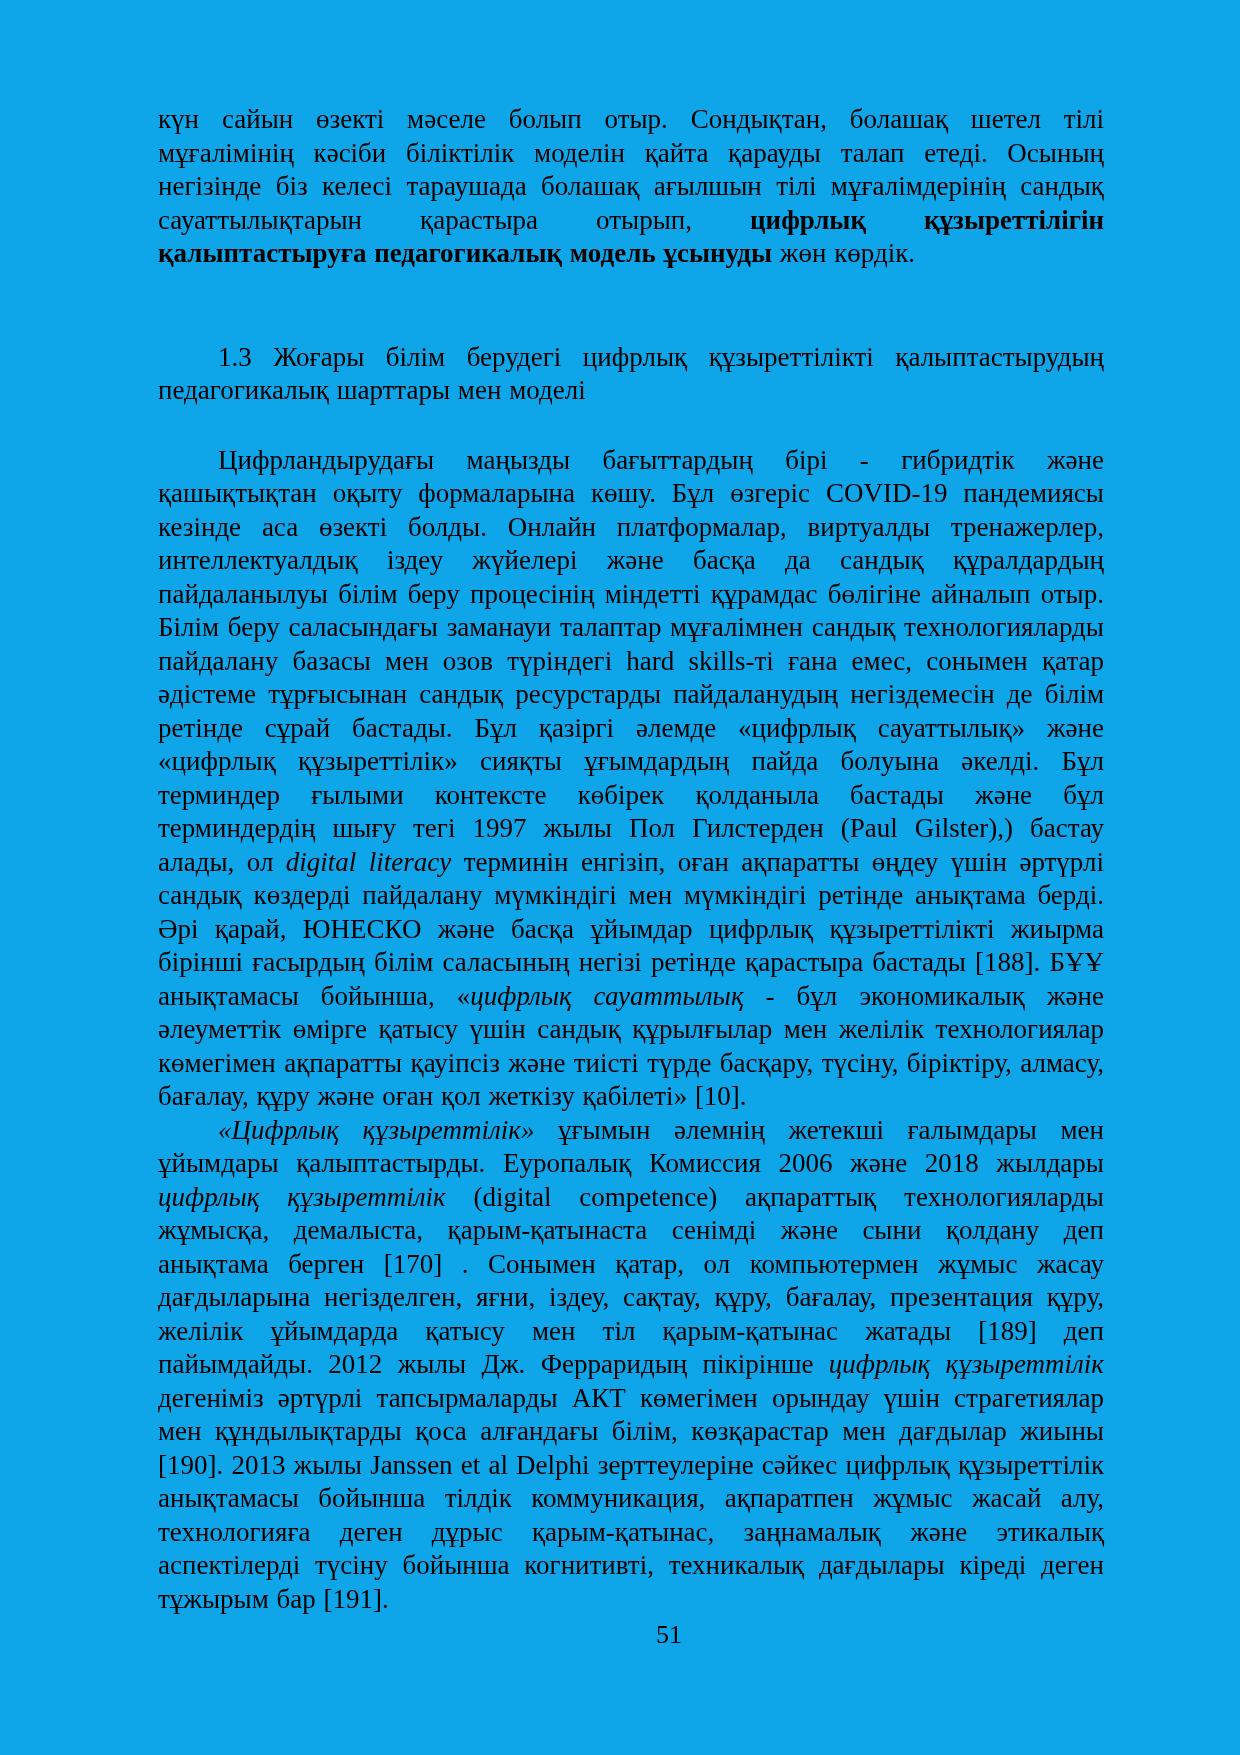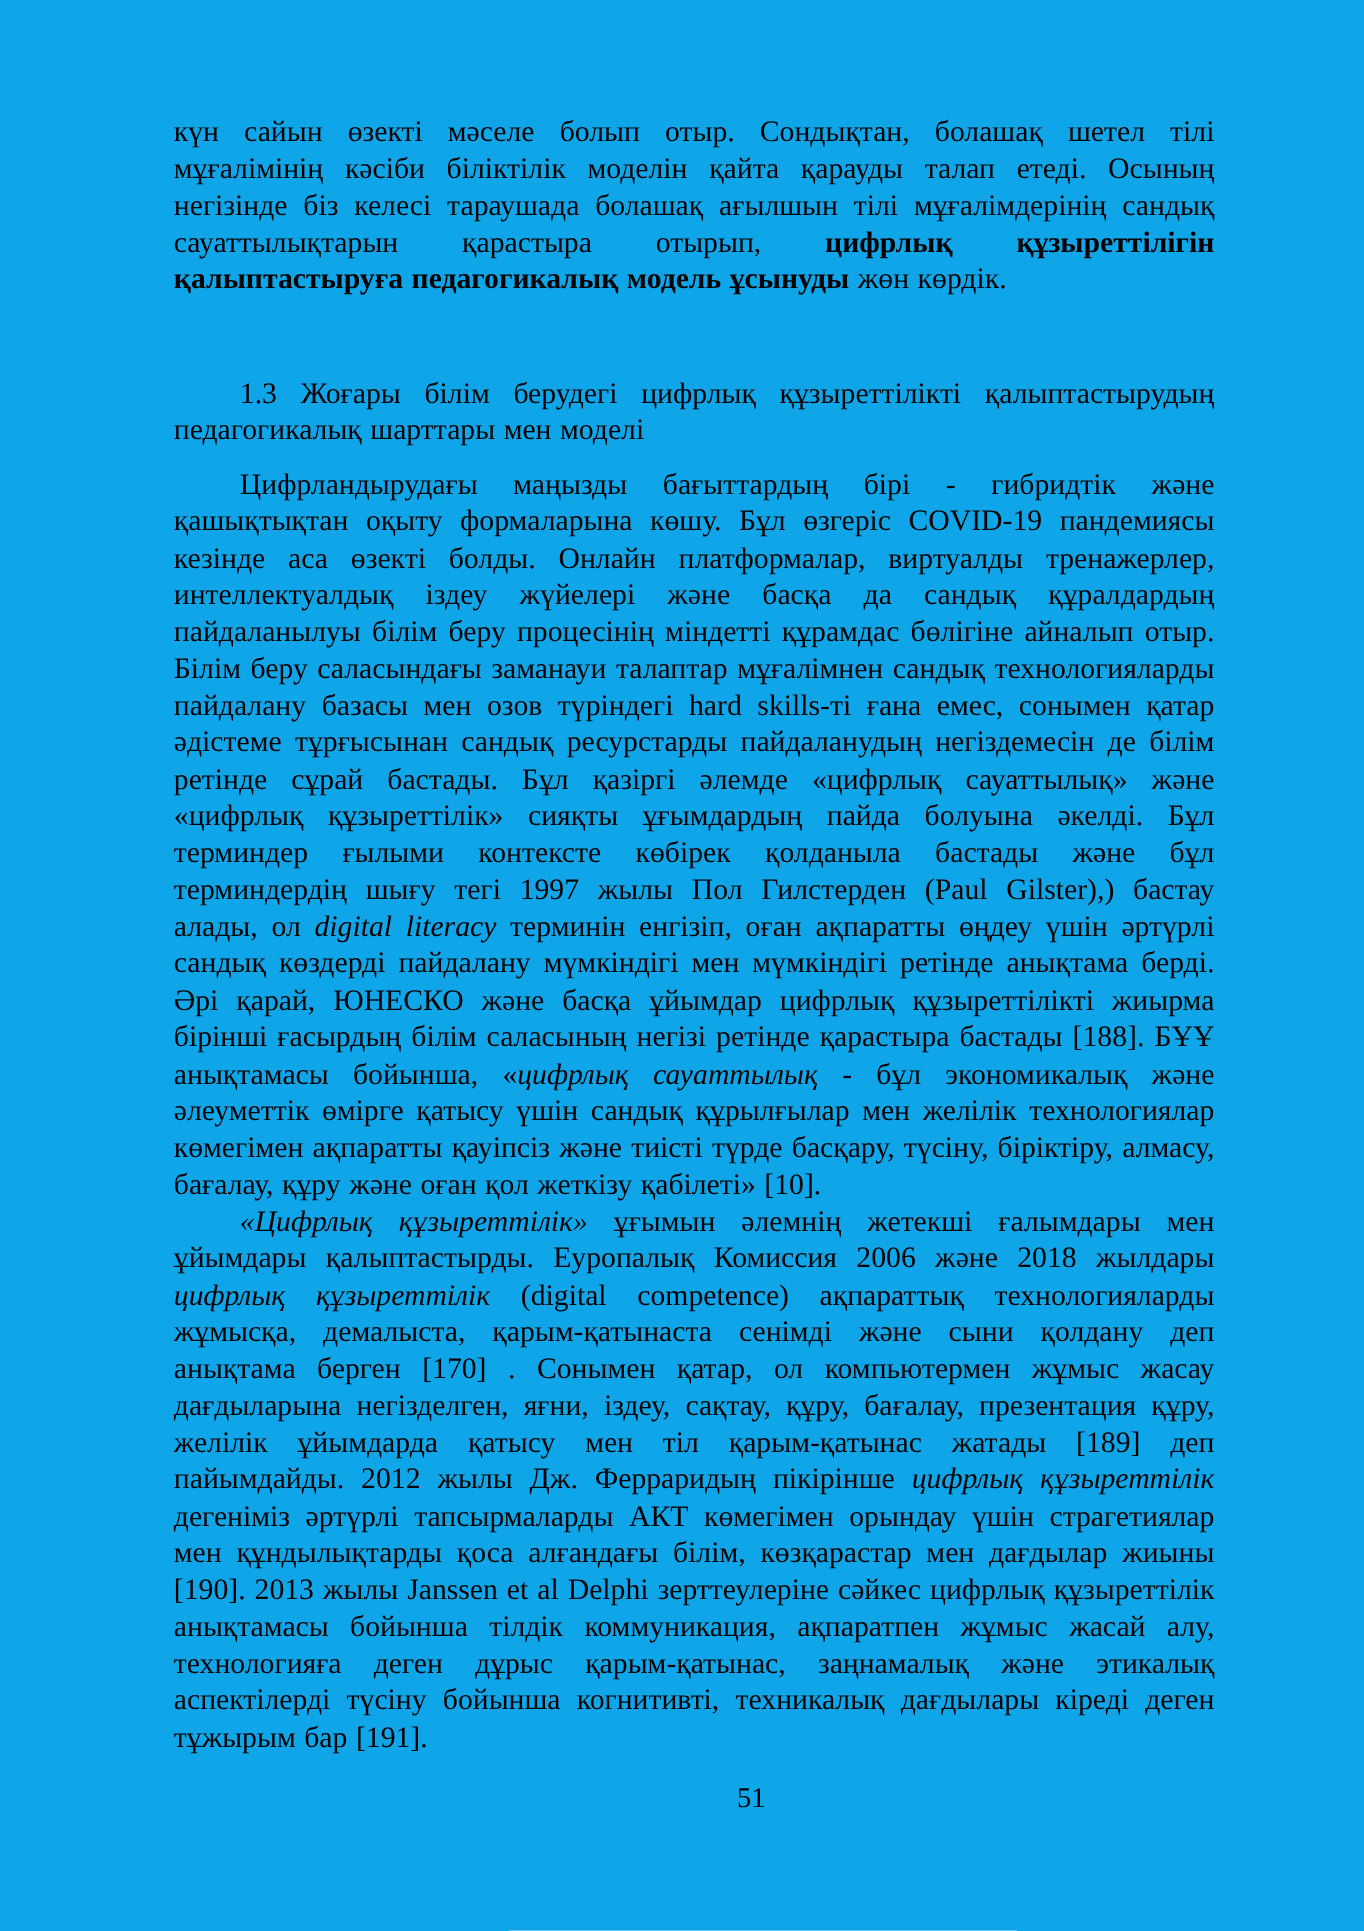--- a/index.html
+++ b/index.html
@@ -30,28 +30,28 @@
     margin: 0;
     font-size: 27px;
     line-height: 33.5px;
     text-align: justify;
     text-justify: inter-word;
     word-spacing: 1px;
   }
   p.indent { text-indent: 60px; }
   p.heading {
     margin-top: 70px;
-    margin-bottom: 16px;
+    margin-bottom: 36px;
   }
   .b { font-weight: bold; }
   .i { font-style: italic; }
   .page-number {
     position: absolute;
     top: 1620px;
-    left: 670px;
+    left: 656px;
     font-size: 26px;
     line-height: 30px;
   }
 </style>
 </head>
 <body>
 
 <div class="page">
   <div class="content">
 

